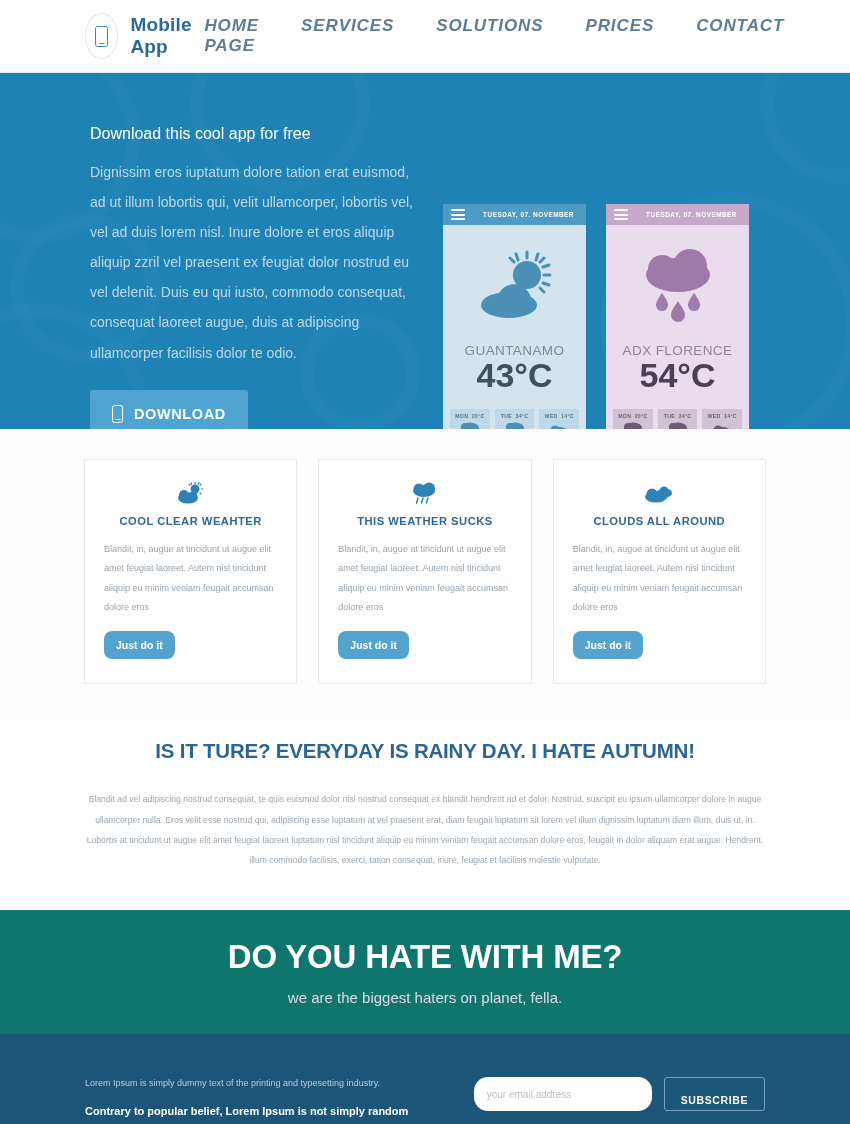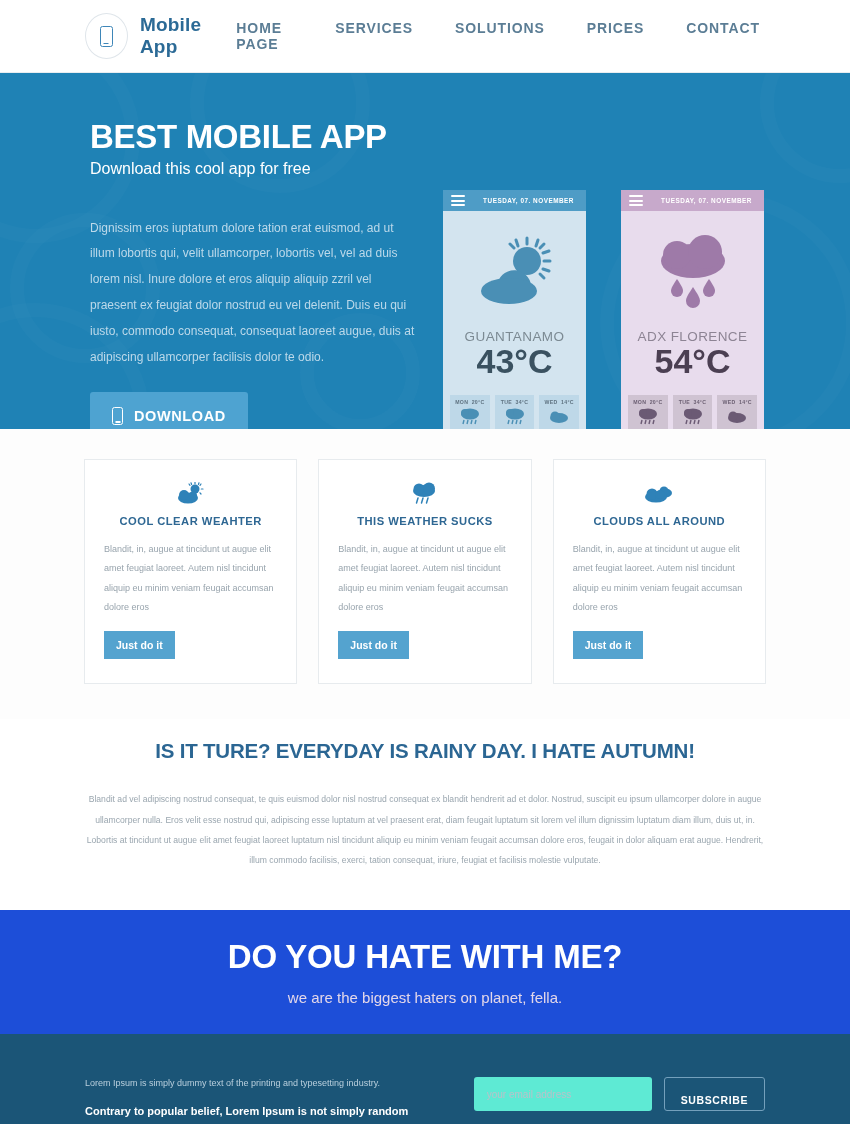--- a/index.html
+++ b/index.html
@@ -37,22 +37,22 @@
   .phone-glyph:after {
     content: ""; position: absolute; bottom: 1.5px; left: 50%;
     transform: translateX(-50%);
     width: 5px; height: 1.5px; background: #3e86b8;
   }
   .logo-text {
     font-size: 19px; color: #2b6a96; font-weight: 600; letter-spacing: .2px;
   }
   .nav { margin-left: auto; display: flex; gap: 42px; padding-right: 5px; }
   .nav a {
-    font-size: 14px; letter-spacing: .9px; font-weight: 600;
-    color: #5b7d95; text-decoration: none;
+    font-size: 17px; letter-spacing: .9px; font-weight: 600;
+    color: #5b7d95; text-decoration: none; font-style: italic;
   }
 
   
   .hero {
     height: 356px;
     background: #1f82b5;
     position: relative;
     overflow: hidden;
   }
   .hero-rings { position: absolute; inset: 0; opacity: .5; }
@@ -67,37 +67,37 @@
   }
   .hero-left { width: 355px; }
   .hero-title {
     font-size: 33px; font-weight: bold; color: #fff;
     letter-spacing: -0.3px; line-height: 1.05;
   }
   .hero-sub {
     font-size: 16px; color: #ffffff; margin-top: 5px; font-weight: 400;
   }
   .hero-body {
-    margin-top: 38px; font-size: 12px; line-height: 2.15;
+    margin-top: 14px; font-size: 14px; line-height: 2.15;
     color: #bcd9ea; max-width: 330px;
   }
   .dl-btn {
     margin-top: 22px;
     display: inline-flex; align-items: center; gap: 11px;
     background: #4ea3d1; border: none; border-radius: 3px;
     padding: 15px 22px; cursor: pointer;
   }
   .dl-btn .phone-glyph { border-color: #fff; width: 11px; height: 18px; }
   .dl-btn .phone-glyph:after { background: #fff; }
   .dl-label {
     color: #fff; font-weight: bold; font-size: 14.5px; letter-spacing: .6px;
   }
 
   
-  .phones { position: absolute; left: 443px; top: 117px; display: flex; gap: 35px; z-index: 3; }
+  .phones { position: absolute; left: 443px; top: 131px; display: flex; gap: 20px; z-index: 3; }
   .phone { width: 143px; height: 258px; overflow: hidden; position: relative; }
   .phone.blue  { background: #d3e4ef; }
   .phone.purple{ background: #e8dced; }
   .ph-bar {
     height: 21px; display: flex; align-items: center; padding: 0 8px;
   }
   .blue  .ph-bar { background: #4e9cc6; }
   .purple .ph-bar { background: #c7a9cb; }
   .burger { width: 14px; }
   .burger span { display: block; height: 2px; background: #fff; margin-bottom: 2.5px; border-radius: 1px; }
@@ -132,37 +132,37 @@
   }
   .card-head { display: flex; align-items: center; gap: 11px; flex-direction: column; }
   .card-title {
     font-size: 11.2px; font-weight: bold; color: #2e6793; letter-spacing: .5px;
   }
   .card-body {
     margin-top: 13px; font-size: 9px; line-height: 2.15; color: #98a4ad;
   }
   .just-btn {
     margin-top: 14px; display: inline-block;
-    background: #54a3cf; border: none; border-radius: 0;
+    background: #54a3cf; border: none; border-radius: 8px;
     color: #fff; font-size: 10.5px; font-weight: bold;
     padding: 8px 12px; cursor: pointer;
   }
 
   
   .mid { padding: 20px 84px 40px; background: #fff; text-align: center; }
   .mid-title {
     font-size: 20.5px; font-weight: bold; color: #2b6693; letter-spacing: -.2px;
   }
   .mid-body {
     margin-top: 26px; font-size: 8.6px; line-height: 2.35; color: #9aa6af;
   }
 
   
   .cta {
-    background: #1d4ed8; height: 124px;
+    background: #0f766e; height: 124px;
     display: flex; flex-direction: column; align-items: center;
     justify-content: center; position: relative;
   }
   .cta-title {
     font-size: 33px; font-weight: bold; color: #fff; letter-spacing: -.2px;
   }
   .cta-sub { font-size: 15px; color: #e3d7e9; margin-top: 13px; }
   .notch {
     position: absolute; bottom: -22px; left: 50%; transform: translateX(-50%);
     width: 0; height: 0;
@@ -178,22 +178,22 @@
     padding: 42px 85px 0; gap: 40px;
   }
   .foot-left { width: 370px; }
   .foot-p1 { font-size: 9px; color: #b9cfdd; line-height: 1.7; }
   .foot-p2 {
     font-size: 11px; color: #fff; font-weight: bold;
     line-height: 1.8; margin-top: 11px;
   }
   .sub-row { display: flex; gap: 12px; margin-top: 1px; }
   .email-in {
-    width: 178px; height: 34px; border-radius: 3px; border: none;
-    background: #5eead4; padding: 0 13px; font-size: 10px;
+    width: 178px; height: 34px; border-radius: 14px; border: none;
+    background: #ffffff; padding: 0 13px; font-size: 10px;
     color: #55616b; font-family: "Liberation Sans", sans-serif;
   }
   .email-in::placeholder { color: #b8c2c9; }
   .sub-btn {
     height: 34px; padding: 16px 16px; border-radius: 3px;
     border: 1px solid #74a0bc; background: transparent;
     color: #fff; font-size: 10.5px; font-weight: bold;
     letter-spacing: .6px; cursor: pointer;
     font-family: "Liberation Sans", sans-serif;
   }
@@ -225,21 +225,20 @@
       <div class="ring" style="width:150px;height:150px;left:10px;top:140px;"></div>
       <div class="ring" style="width:230px;height:230px;left:-80px;top:230px;"></div>
       <div class="ring" style="width:180px;height:180px;left:190px;top:-60px;"></div>
       <div class="ring" style="width:120px;height:120px;left:300px;top:240px;"></div>
       <div class="ring" style="width:260px;height:260px;left:600px;top:120px;"></div>
       <div class="ring" style="width:160px;height:160px;left:760px;top:-50px;"></div>
     </div>
 
     <div class="hero-inner">
       <div class="hero-left">
-        <div class="hero-title">BEST MOBILE APP</div>
         <div class="hero-sub">Download this cool app for free</div>
         <div class="hero-body">Dignissim eros iuptatum dolore tation erat euismod, ad ut illum lobortis qui, velit ullamcorper, lobortis vel, vel ad duis lorem nisl. Inure dolore et eros aliquip aliquip zzril vel praesent ex feugiat dolor nostrud eu vel delenit. Duis eu qui iusto, commodo consequat, consequat laoreet augue, duis at adipiscing ullamcorper facilisis dolor te odio.</div>
         <button class="dl-btn">
           <span class="phone-glyph"></span>
           <span class="dl-label">DOWNLOAD</span>
         </button>
       </div>
     </div>
 
     <div class="phones">

